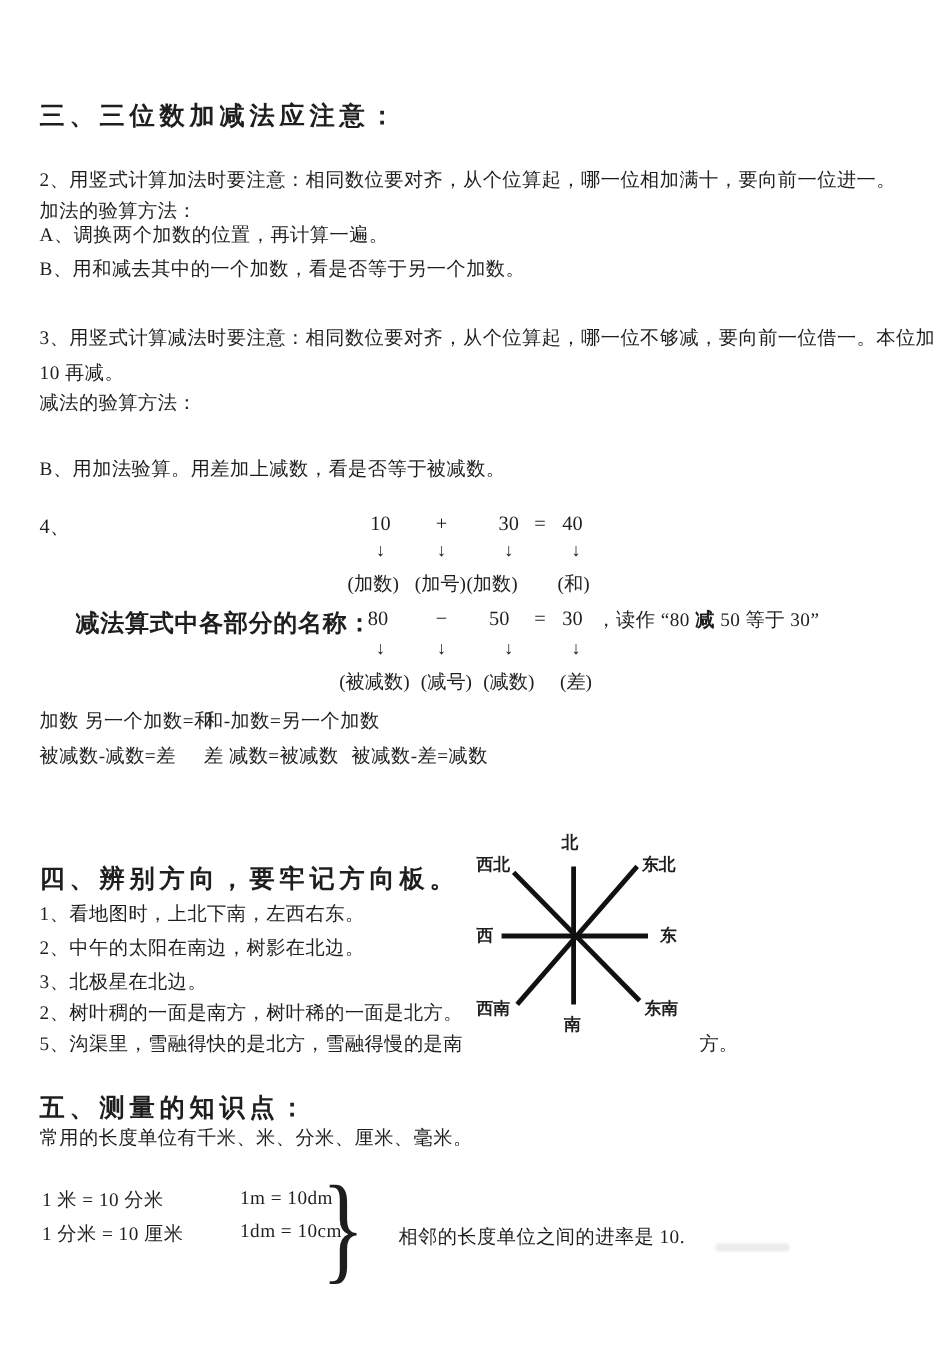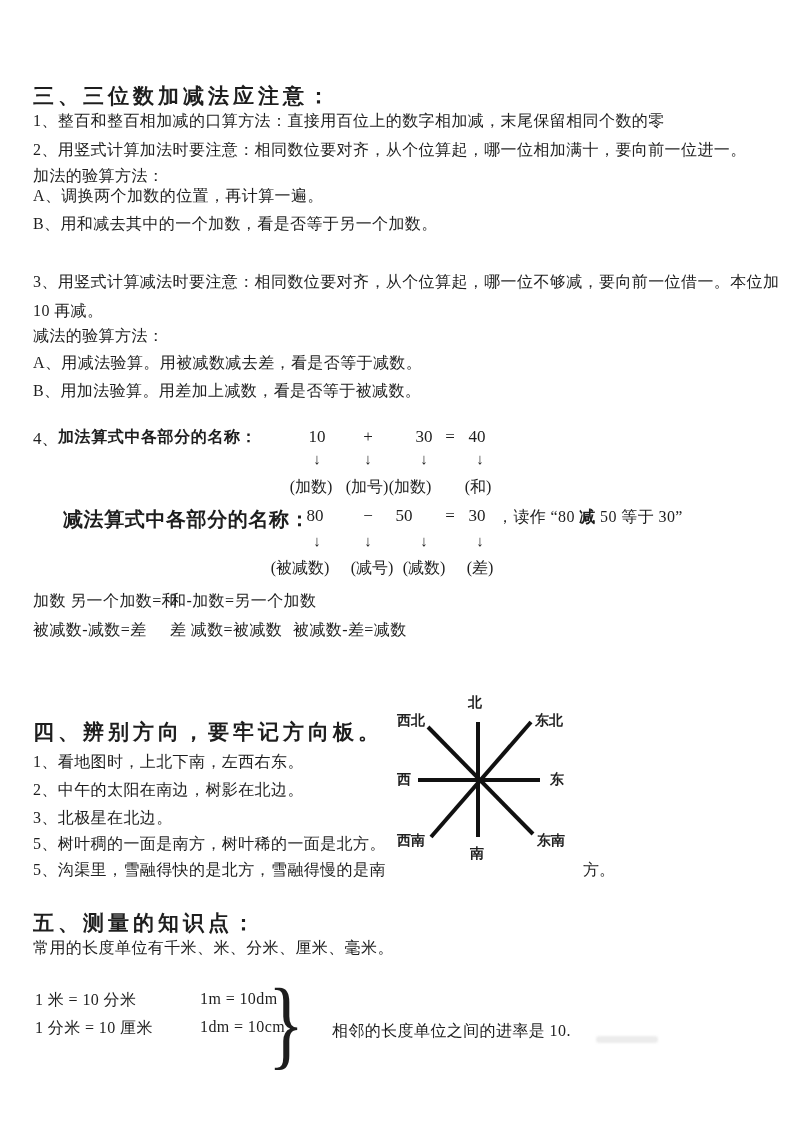--- a/index.html
+++ b/index.html
@@ -21,78 +21,75 @@
   .unit{font-size:16px;letter-spacing:0.4px;}
   .smudge{position:absolute;left:596px;top:1036px;width:62px;height:7px;
           background:#ececec;border-radius:3px;filter:blur(1px);}
 </style>
 </head>
 <body>
 
 <div class="page">
 
   <div class="hd" style="top:82px">三、三位数加减法应注意：</div>
-  <div class="ln" style="top:111px">1、整百和整百相加减的口算方法：直接用百位上的数字相加减，末尾保留相同个数的零</div>
   <div class="ln" style="top:140px">2、用竖式计算加法时要注意：相同数位要对齐，从个位算起，哪一位相加满十，要向前一位进一。</div>
   <div class="ln" style="top:166px">加法的验算方法：</div>
   <div class="ln" style="top:214px">B、用和减去其中的一个加数，看是否等于另一个加数。</div>
   <div class="ln" style="top:186px">A、调换两个加数的位置，再计算一遍。</div>
   <div class="ln" style="top:272px">3、用竖式计算减法时要注意：相同数位要对齐，从个位算起，哪一位不够减，要向前一位借一。本位加</div>
   <div class="ln" style="top:301px">10 再减。</div>
   <div class="ln" style="top:326px">减法的验算方法：</div>
-  <div class="ln" style="top:353px">A、用减法验算。用被减数减去差，看是否等于减数。</div>
   <div class="ln" style="top:381px">B、用加法验算。用差加上减数，看是否等于被减数。</div>
 
   <span class="abs term" style="left:33px;top:427px">4、</span>
-  <span class="abs b" style="left:58px;top:427px;font-size:16px;letter-spacing:0.6px">加法算式中各部分的名称：</span>
   <span class="ctr term" style="left:317px;top:427px">10</span>
   <span class="ctr term" style="left:368px;top:427px">+</span>
   <span class="ctr term" style="left:424px;top:427px">30</span>
   <span class="ctr term" style="left:450px;top:427px">=</span>
   <span class="ctr term" style="left:477px;top:427px">40</span>
 
   <span class="ctr arrow" style="left:317px;top:451px">↓</span>
   <span class="ctr arrow" style="left:368px;top:451px">↓</span>
   <span class="ctr arrow" style="left:424px;top:451px">↓</span>
   <span class="ctr arrow" style="left:480px;top:451px">↓</span>
 
   <span class="ctr lbl" style="left:311px;top:477px">(加数)</span>
   <span class="ctr lbl" style="left:367px;top:477px">(加号)</span>
   <span class="ctr lbl" style="left:410px;top:477px">(加数)</span>
   <span class="ctr lbl" style="left:478px;top:477px">(和)</span>
 
   <span class="abs b" style="left:63px;top:506px;font-size:20px;letter-spacing:0.6px">减法算式中各部分的名称：</span>
   <span class="ctr term" style="left:315px;top:506px">80</span>
   <span class="ctr term" style="left:368px;top:506px">−</span>
-  <span class="ctr term" style="left:404px;top:506px">50</span>
+  <span class="ctr term" style="left:416px;top:506px">50</span>
   <span class="ctr term" style="left:450px;top:506px">=</span>
   <span class="ctr term" style="left:477px;top:506px">30</span>
   <span class="abs readas" style="left:497px;top:507px"><span>，读作 “80 </span><span class="b">减</span><span> 50 等于 30”</span></span>
 
   <span class="ctr arrow" style="left:317px;top:533px">↓</span>
   <span class="ctr arrow" style="left:368px;top:533px">↓</span>
   <span class="ctr arrow" style="left:424px;top:533px">↓</span>
   <span class="ctr arrow" style="left:480px;top:533px">↓</span>
 
-  <span class="ctr lbl" style="left:300px;top:558px">(被减数)</span>
+  <span class="ctr lbl" style="left:312px;top:558px">(被减数)</span>
   <span class="ctr lbl" style="left:372px;top:558px">(减号)</span>
   <span class="ctr lbl" style="left:424px;top:558px">(减数)</span>
   <span class="ctr lbl" style="left:480px;top:558px">(差)</span>
 
   <span class="abs unit" style="left:33px;top:591px">加数 另一个加数=和</span>
   <span class="abs unit" style="left:170px;top:591px">和-加数=另一个加数</span>
   <span class="abs unit" style="left:33px;top:620px">被减数-减数=差</span>
   <span class="abs unit" style="left:170px;top:620px">差 减数=被减数</span>
   <span class="abs unit" style="left:293px;top:620px">被减数-差=减数</span>
 
   <div class="hd" style="top:718px">四、辨别方向，要牢记方向板。</div>
   <div class="ln" style="top:752px">1、看地图时，上北下南，左西右东。</div>
   <div class="ln" style="top:780px">2、中午的太阳在南边，树影在北边。</div>
   <div class="ln" style="top:808px">3、北极星在北边。</div>
-  <div class="ln" style="top:834px">5、树叶稠的一面是南方，树叶稀的一面是北方。</div>
+  <div class="ln" style="top:834px">2、树叶稠的一面是南方，树叶稀的一面是北方。</div>
   <div class="ln" style="top:860px">5、沟渠里，雪融得快的是北方，雪融得慢的是南</div>
   <span class="abs" style="left:583px;top:860px;font-size:16px">方。</span>
 
   <div class="compass">
     <svg width="240" height="180" viewBox="0 0 240 180">
       <line x1="90" y1="32" x2="90" y2="147" stroke="#111" stroke-width="4"></line>
       <line x1="30" y1="90" x2="152" y2="90" stroke="#111" stroke-width="4"></line>
       <line x1="40" y1="37" x2="145" y2="144" stroke="#111" stroke-width="4"></line>
       <line x1="143" y1="32" x2="43" y2="147" stroke="#111" stroke-width="4"></line>
     </svg>

